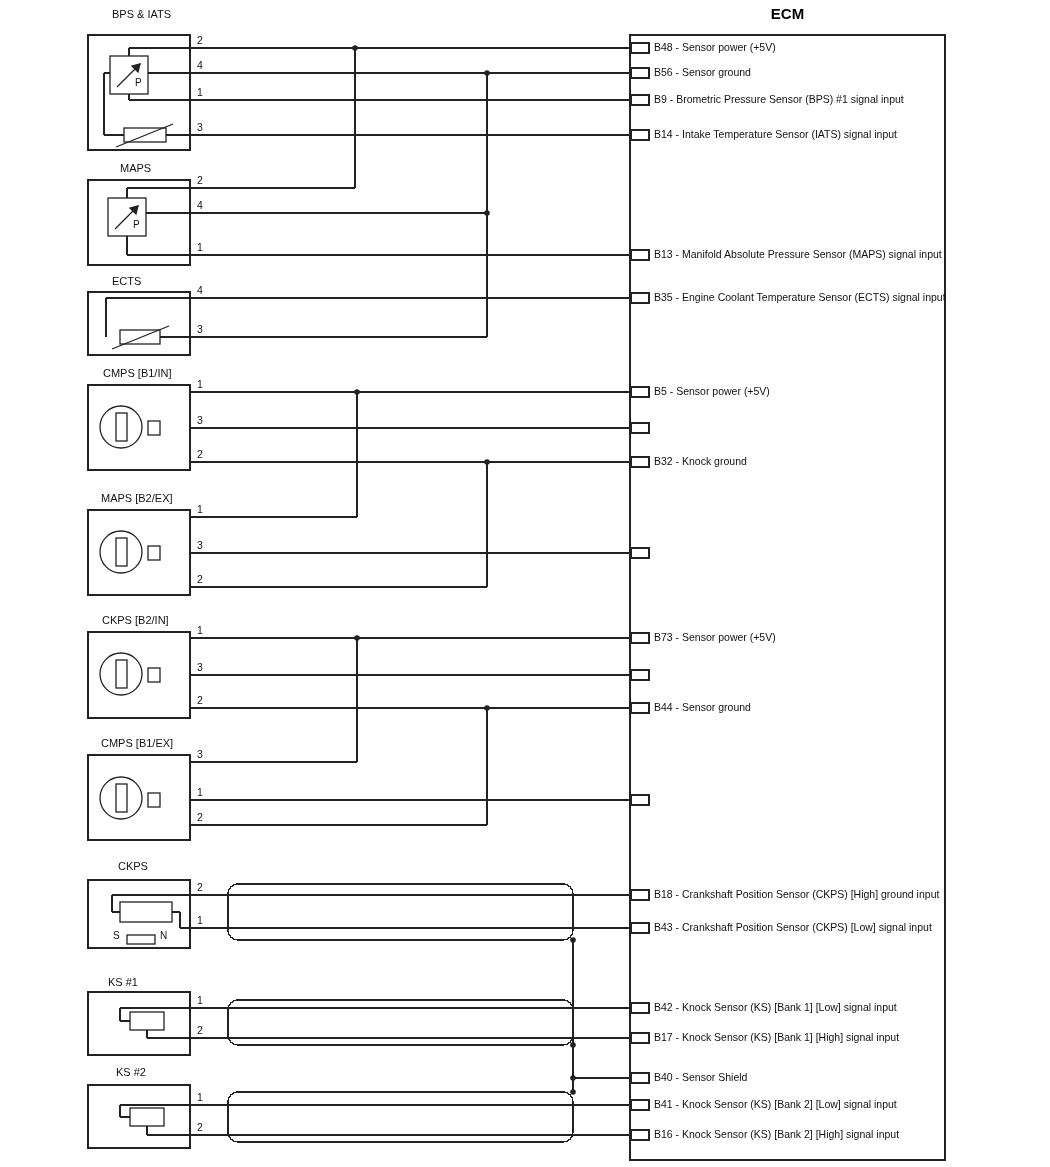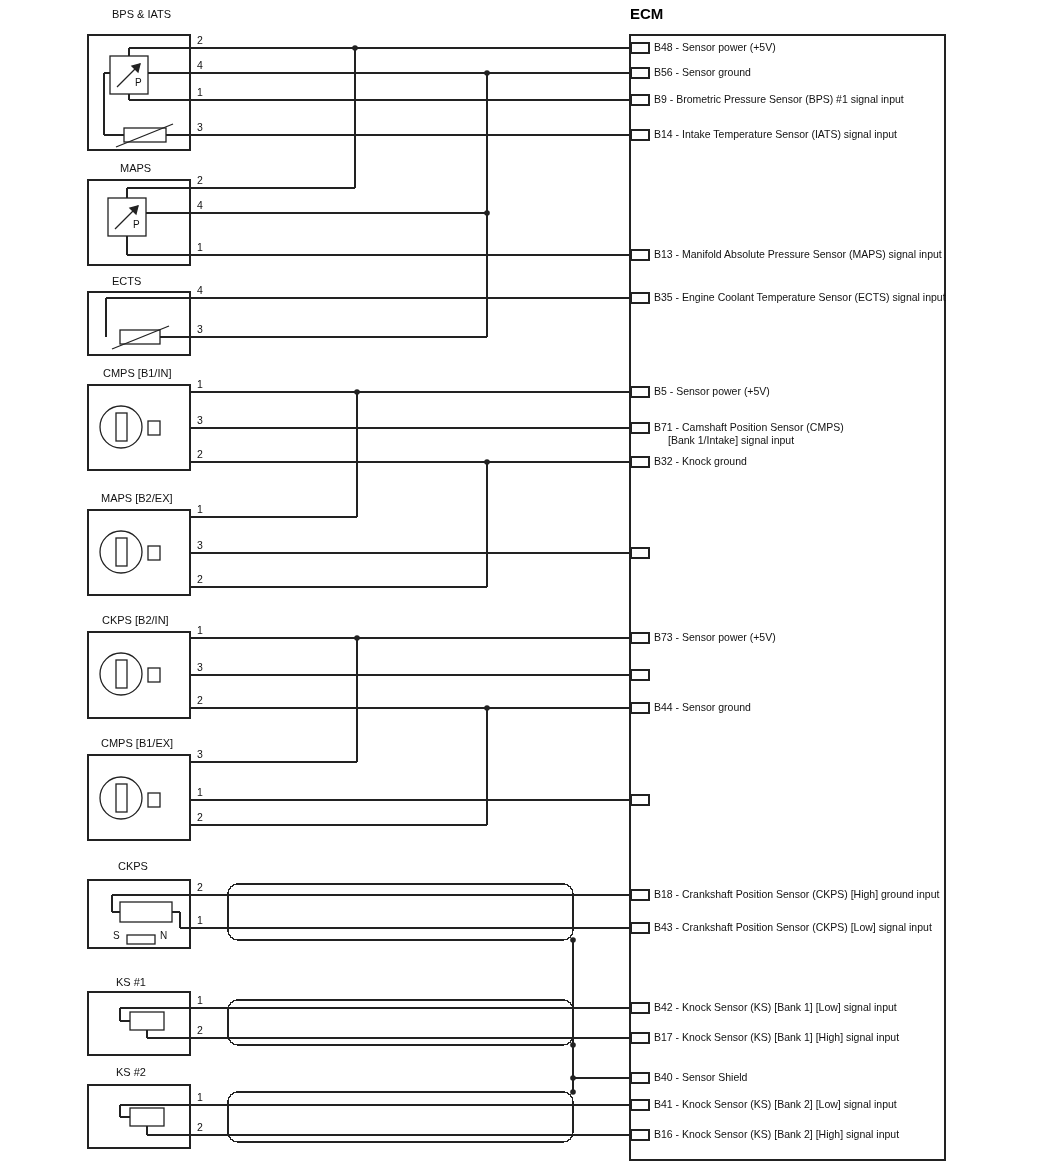--- a/index.html
+++ b/index.html
@@ -3,21 +3,21 @@
 <meta charset="utf-8">
 <style>
   html,body{margin:0;padding:0;background:#fff;}
   .stage{position:relative;width:1050px;height:1167px;background:#fff;
          font-family:"Liberation Sans",sans-serif;color:#111;overflow:hidden;}
   .stage svg{position:absolute;left:0;top:0;}
   .slabel{position:absolute;font-size:11px;white-space:nowrap;color:#111;}
   .pin{position:absolute;left:197px;font-size:10.5px;color:#111;}
   .term{position:absolute;left:654px;font-size:10.5px;line-height:13px;white-space:nowrap;color:#111;}
   .t2{display:block;margin-left:14px;}
-  .ecm-title{position:absolute;left:630px;top:5px;width:315px;
+  .ecm-title{position:absolute;left:630px;top:5px;width:315px;text-align:center;
              font-size:15px;font-weight:bold;color:#000;}
   .sym{position:absolute;font-size:10px;color:#111;}
 </style>
 </head>
 <body>
 
 <div class="stage">
 
   <svg width="1050" height="1167" viewBox="0 0 1050 1167" stroke="#222" fill="none" stroke-width="1.3" shape-rendering="crispEdges">
 
@@ -180,21 +180,21 @@
   <div class="ecm-title">ECM</div>
 
   <div class="slabel" style="left:112px;top:8px">BPS &amp; IATS</div>
   <div class="slabel" style="left:120px;top:162px">MAPS</div>
   <div class="slabel" style="left:112px;top:275px">ECTS</div>
   <div class="slabel" style="left:103px;top:367px">CMPS [B1/IN]</div>
   <div class="slabel" style="left:101px;top:492px">MAPS [B2/EX]</div>
   <div class="slabel" style="left:102px;top:614px">CKPS [B2/IN]</div>
   <div class="slabel" style="left:101px;top:737px">CMPS [B1/EX]</div>
   <div class="slabel" style="left:118px;top:860px">CKPS</div>
-  <div class="slabel" style="left:116px;top:976px">KS #1</div>
+  <div class="slabel" style="left:108px;top:976px">KS #1</div>
   <div class="slabel" style="left:116px;top:1066px">KS #2</div>
 
   <span class="pin" style="top:34px">2</span>
   <span class="pin" style="top:59px">4</span>
   <span class="pin" style="top:86px">1</span>
   <span class="pin" style="top:121px">3</span>
   <span class="pin" style="top:174px">2</span>
   <span class="pin" style="top:199px">4</span>
   <span class="pin" style="top:241px">1</span>
   <span class="pin" style="top:284px">4</span>
@@ -223,21 +223,20 @@
   <span class="sym" style="left:113px;top:930px">S</span>
   <span class="sym" style="left:160px;top:930px">N</span>
 
   <div class="term" style="top:41px"><span>B48 - Sensor power (+5V)</span></div>
   <div class="term" style="top:66px"><span>B56 - Sensor ground</span></div>
   <div class="term" style="top:93px"><span>B9 - Brometric Pressure Sensor (BPS) #1 signal input</span></div>
   <div class="term" style="top:128px"><span>B14 - Intake Temperature Sensor (IATS) signal input</span></div>
   <div class="term" style="top:248px"><span>B13 - Manifold Absolute Pressure Sensor (MAPS) signal input</span></div>
   <div class="term" style="top:291px"><span>B35 - Engine Coolant Temperature Sensor (ECTS) signal input</span></div>
   <div class="term" style="top:385px"><span>B5 - Sensor power (+5V)</span></div>
-  <div class="term" style="top:421px"><span>B71 - Camshaft Position Sensor (CMPS)</span><span class="t2">[Bank 1/Intake] signal input</span></div>
   <div class="term" style="top:455px"><span>B32 - Knock ground</span></div>
   <div class="term" style="top:631px"><span>B73 - Sensor power (+5V)</span></div>
   <div class="term" style="top:701px"><span>B44 - Sensor ground</span></div>
   <div class="term" style="top:888px"><span>B18 - Crankshaft Position Sensor (CKPS) [High] ground input</span></div>
   <div class="term" style="top:921px"><span>B43 - Crankshaft Position Sensor (CKPS) [Low] signal input</span></div>
   <div class="term" style="top:1001px"><span>B42 - Knock Sensor (KS) [Bank 1] [Low] signal input</span></div>
   <div class="term" style="top:1031px"><span>B17 - Knock Sensor (KS) [Bank 1] [High] signal input</span></div>
   <div class="term" style="top:1071px"><span>B40 - Sensor Shield</span></div>
   <div class="term" style="top:1098px"><span>B41 - Knock Sensor (KS) [Bank 2] [Low] signal input</span></div>
   <div class="term" style="top:1128px"><span>B16 - Knock Sensor (KS) [Bank 2] [High] signal input</span></div>

